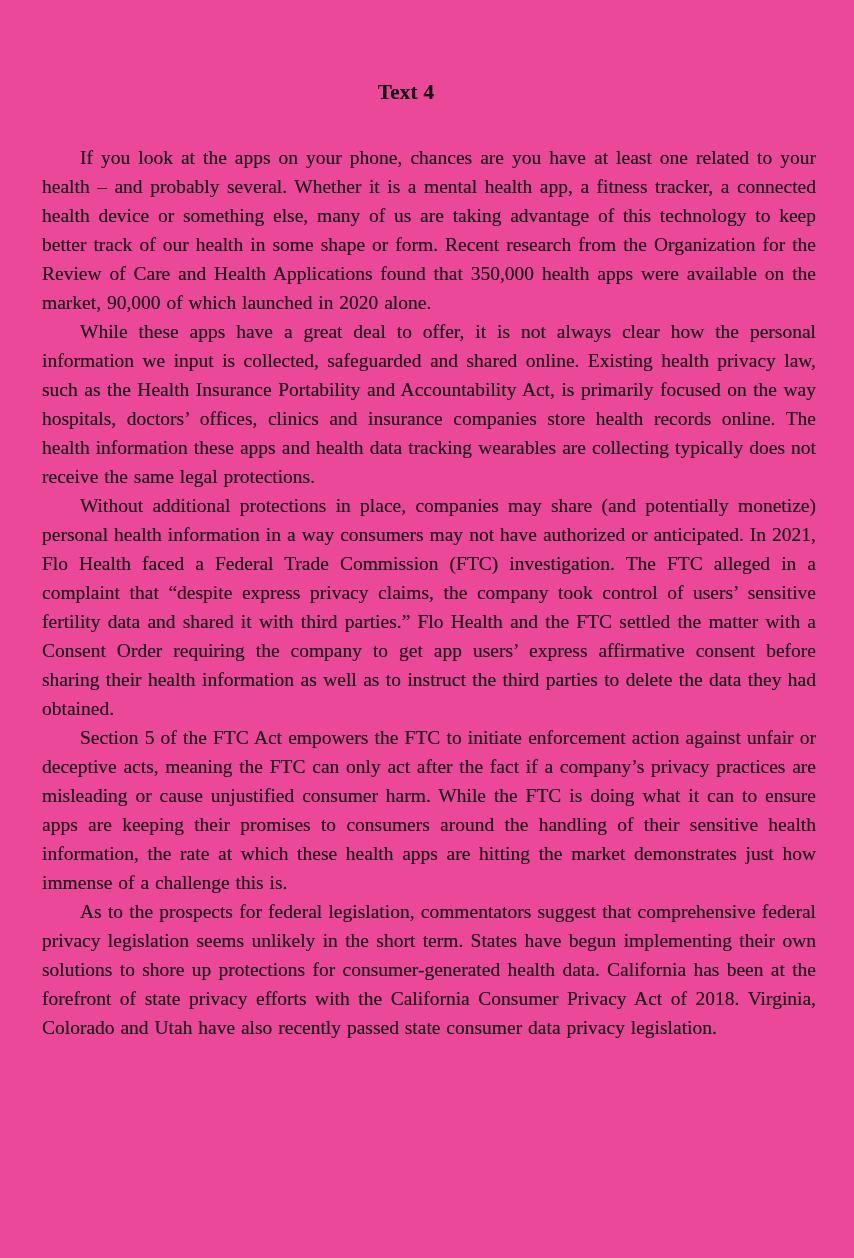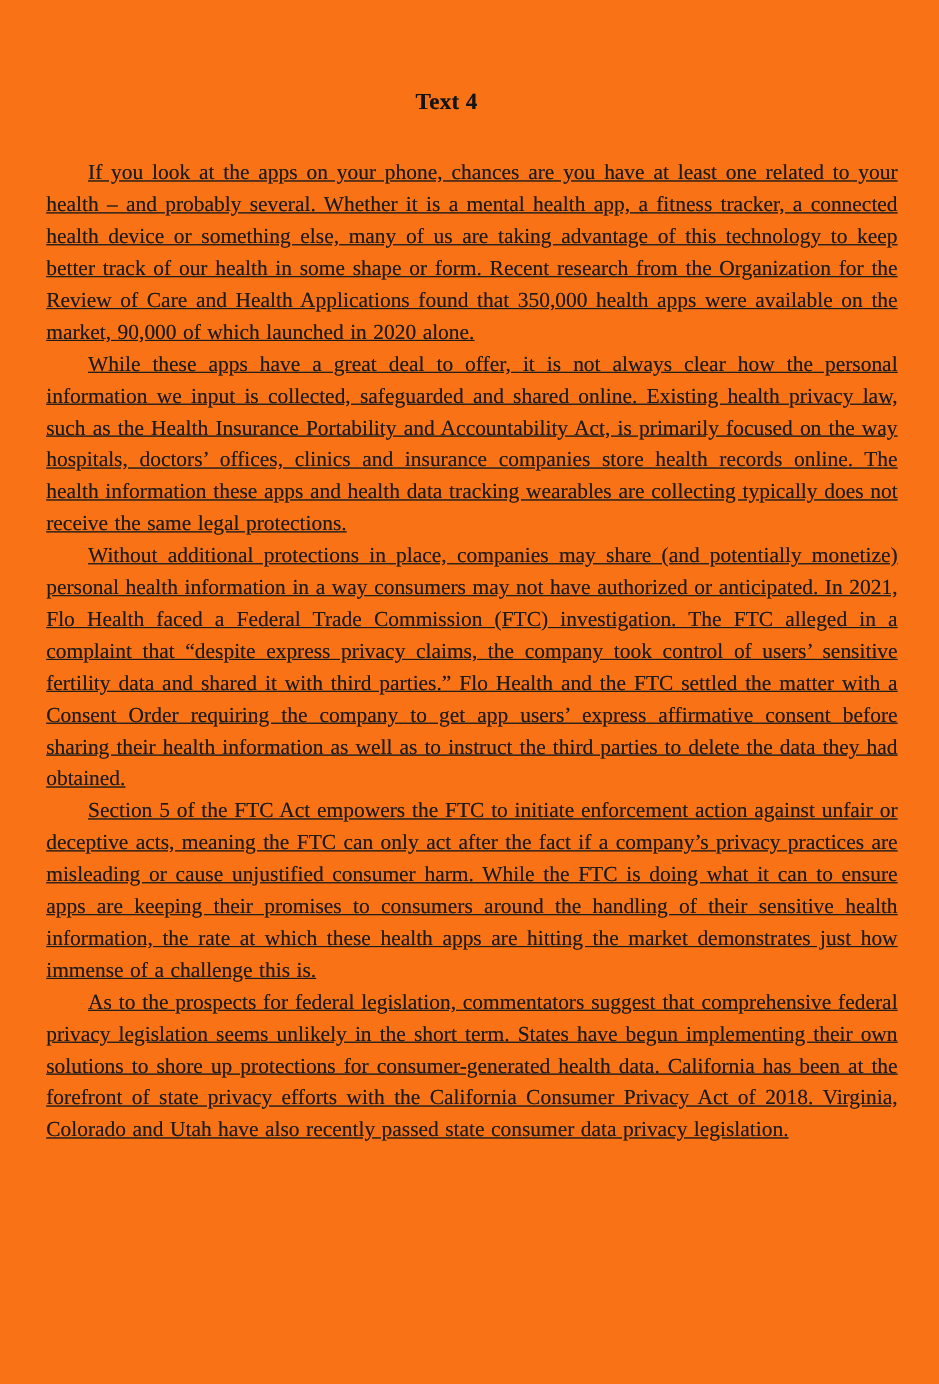--- a/index.html
+++ b/index.html
@@ -4,21 +4,21 @@
 <style>
   html, body {
     margin: 0;
     padding: 0;
     background: #ffffff;
   }
   .page {
     position: relative;
     width: 854px;
     height: 1258px;
-    background: #f97316;
+    background: #ec4899;
     overflow: hidden;
     font-family: "Liberation Serif", "DejaVu Serif", serif;
     color: #1b1b1b;
   }
   .page-inner {
     position: absolute;
     top: 0;
     left: 42px;
     width: 774px;
   }
@@ -32,21 +32,20 @@
     font-weight: 700;
     letter-spacing: 0.3px;
     color: #141414;
     text-shadow: 0 0 0.6px rgba(20,20,20,0.65);
   }
   .doc-body {
     margin-top: 38px;
     font-size: 19.5px;
     line-height: 29px;
     text-shadow: 0 0 0.5px rgba(30,30,30,0.6);
-    text-decoration: underline;
   }
   .doc-body p {
     margin: 0;
     text-align: justify;
     text-indent: 38px;
     word-spacing: 1px;
   }
 </style>
 </head>
 <body>

